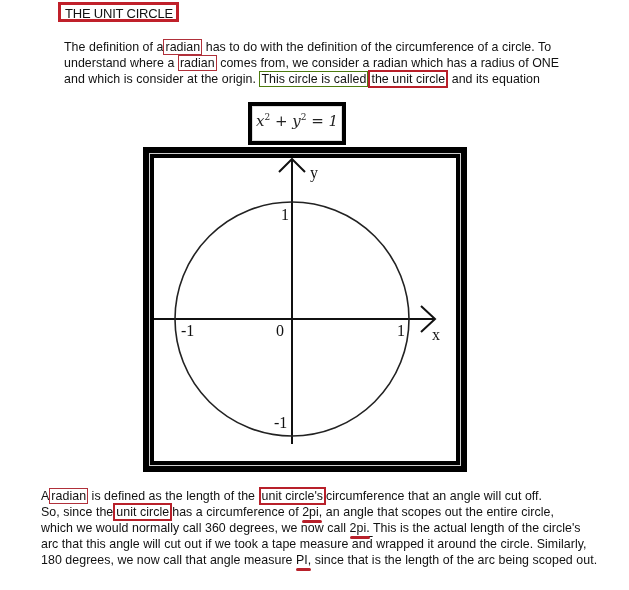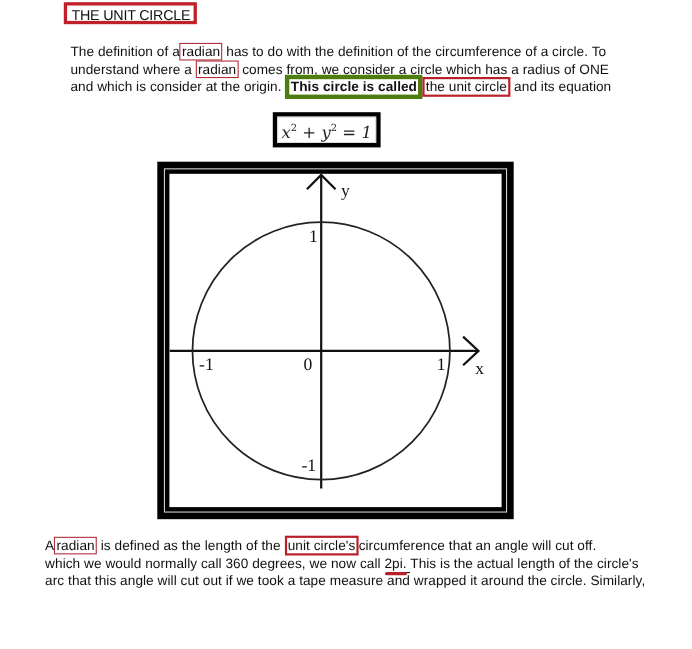--- a/index.html
+++ b/index.html
@@ -12,29 +12,29 @@
       border: 3px solid #c0202a; box-sizing: border-box;
       font-size: 13px; line-height: 15px; padding-left: 4px; padding-top: 1px;
       letter-spacing: -0.2px; color: #111;
     }
     .para {
       position: absolute; font-size: 12.4px; line-height: 16px; color: #111;
       white-space: nowrap; letter-spacing: 0.05px;
     }
     .para .line { display: block; height: 16px; }
     .box-thin { border: 1px solid #b0303a; padding: 0 1px; }
-    .box-light { border: 4px solid #4d7c0f; padding: 0 1px; font-weight: bold; }
+    .box-light { border: 1px solid #4d7c0f; padding: 0 1px; }
     .box-thick { border: 2px solid #b8202a; padding: 0 1px; }
     .ul-red { position: relative; }
     .ul-red::after {
       content: ""; position: absolute; left: 0; right: 0; bottom: -4px; height: 3px;
       background: #b8202a; border-radius: 2px;
     }
     .eq-frame {
-      position: absolute; left: 248px; top: 102px; width: 98px; height: 32px;
+      position: absolute; left: 248px; top: 102px; width: 98px; height: 43px;
       background: #000; box-sizing: border-box; padding: 4px;
     }
     .eq-inner {
       width: 100%; height: 100%; box-sizing: border-box; border: 1px solid #ddd;
       background: #fff; font-family: "DejaVu Serif", serif; font-style: italic;
       font-size: 15px; line-height: 20px; text-align: center; color: #222;
     }
     .eq-inner sup { font-size: 9px; font-style: normal; }
     .graph-frame {
       position: absolute; left: 143px; top: 147px; width: 324px; height: 325px;
@@ -54,21 +54,21 @@
 <div class="title-box">THE UNIT CIRCLE</div>
 
 <div class="para" style="left:64px; top:39px;">
   <span class="line">
     <span>The definition of a</span><span class="box-thin">radian</span>
     <span>has to do with the definition of the circumference of a circle. To</span>
   </span>
   <span class="line">
     <span>understand where a</span>
     <span class="box-thin">radian</span>
-    <span>comes from, we consider a circle which has a radius of ONE</span>
+    <span>comes from, we consider a radian which has a radius of ONE</span>
   </span>
   <span class="line">
     <span>and which is consider at the origin.</span>
     <span class="box-light">This circle is called</span><span class="box-thick">the unit circle</span>
     <span>and its equation</span>
   </span>
 </div>
 
 <div class="eq-frame">
   <div class="eq-inner">
@@ -101,22 +101,32 @@
   </div>
 </div>
 
 <div class="para" style="left:41px; top:488px;">
   <span class="line">
     <span>A</span><span class="box-thin">radian</span>
     <span>is defined as the length of the</span>
     <span class="box-thick">unit circle's</span><span>circumference that an angle will cut off.</span>
   </span>
   <span class="line">
+    <span>So, since the</span><span class="box-thick">unit circle</span><span>has a circumference of</span>
+    <span class="ul-red">2pi,</span>
+    <span>an angle that scopes out the entire circle,</span>
+  </span>
+  <span class="line">
     <span>which we would normally call 360 degrees, we now call</span>
     <span class="ul-red">2pi.</span>
     <span>This is the actual length of the circle's</span>
   </span>
   <span class="line">
     <span>arc that this angle will cut out if we took a tape measure</span>
     <span style="text-decoration: overline; margin-top: 12px;">and</span>
     <span>wrapped it around the circle. Similarly,</span>
   </span>
+  <span class="line">
+    <span>180 degrees, we now call that angle measure</span>
+    <span class="ul-red">PI,</span>
+    <span>since that is the length of the arc being scoped out.</span>
+  </span>
 </div>
 
 </body></html>

